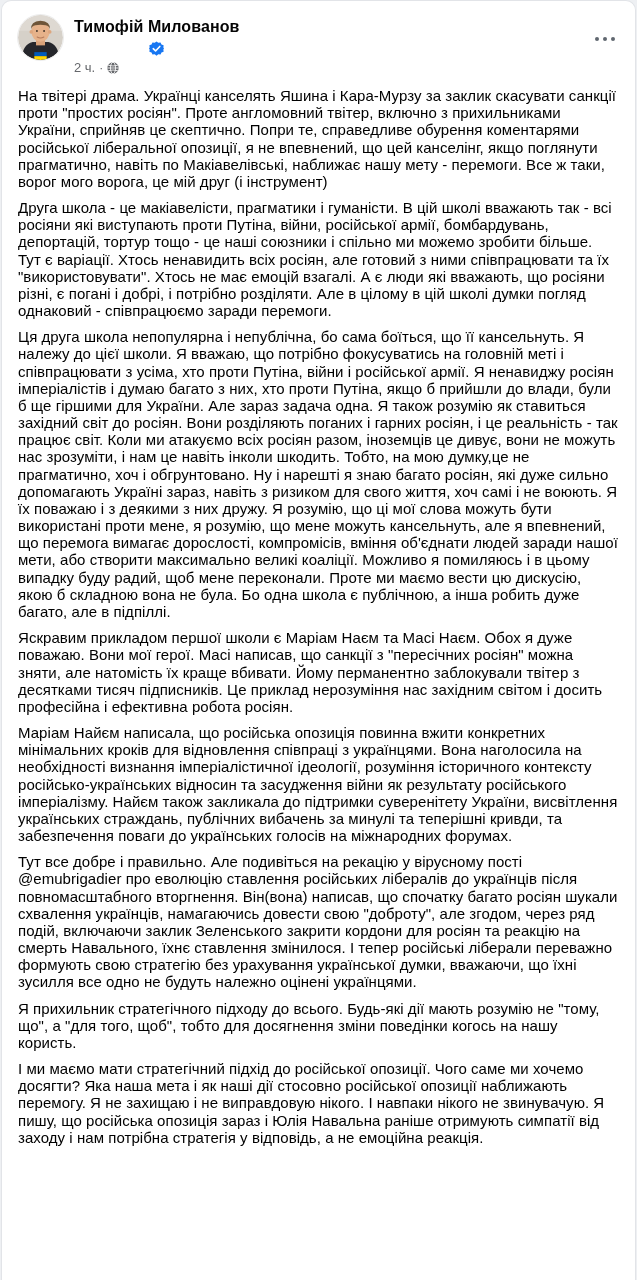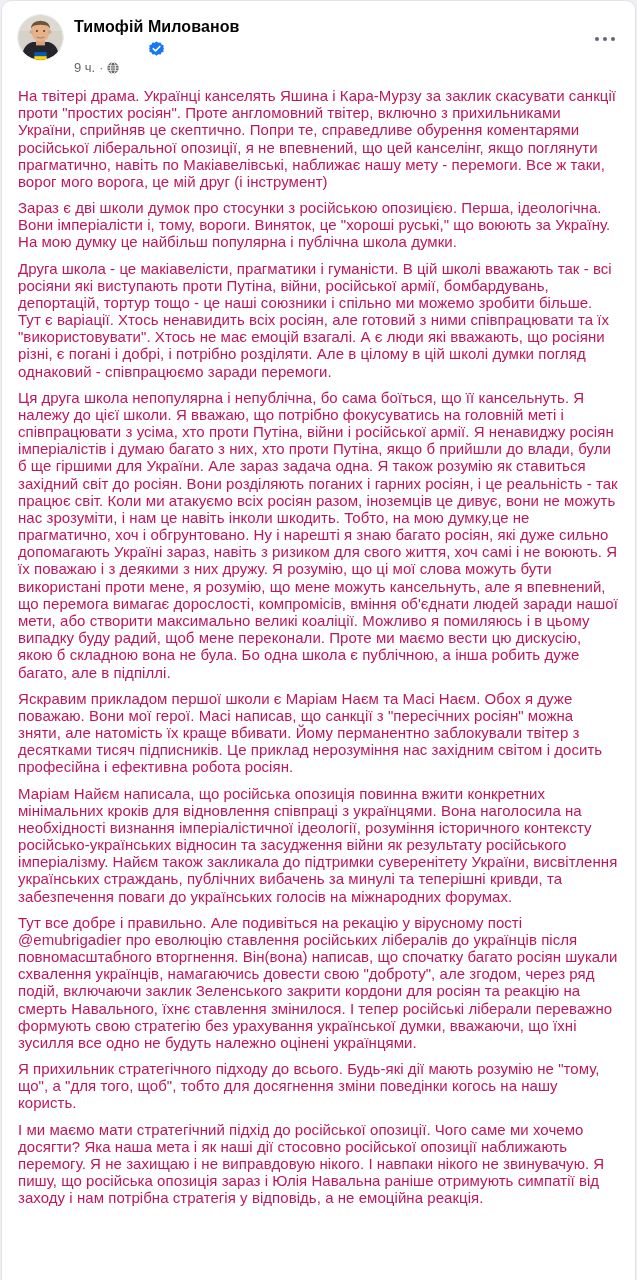--- a/index.html
+++ b/index.html
@@ -90,21 +90,21 @@
   .more-button i {
     width: 4.5px;
     height: 4.5px;
     border-radius: 50%;
     background: #606770;
     display: block;
   }
   
   .post-text {
     padding: 12px 16px 16px 16px;
-    color: #be185d;
+    color: #000000;
     font-size: 15px;
     line-height: 1.145;
     letter-spacing: 0.05px;
   }
   .post-text p {
     margin: 0 0 9px 0;
     white-space: pre-wrap;
   }
   .post-text p:last-child { margin-bottom: 16px; }
 </style>
@@ -149,21 +149,21 @@
 
     <div class="header-text">
       <div class="name-row">
         <span class="author-name">Тимофій Милованов</span>
         <svg class="verified" viewBox="0 0 16 16">
           <path d="M8 0.4 L9.9 1.9 L12.3 1.5 L13.3 3.7 L15.6 4.6 L15.3 7 L16 8 L15.3 9 L15.6 11.4 L13.3 12.3 L12.3 14.5 L9.9 14.1 L8 15.6 L6.1 14.1 L3.7 14.5 L2.7 12.3 L0.4 11.4 L0.7 9 L0 8 L0.7 7 L0.4 4.6 L2.7 3.7 L3.7 1.5 L6.1 1.9 Z" fill="#1877f2"></path>
           <path d="M4.5 8.2 L7 10.6 L11.5 5.8" stroke="#ffffff" stroke-width="1.7" fill="none" stroke-linecap="round" stroke-linejoin="round"></path>
         </svg>
       </div>
       <div class="meta-row">
-        <span class="timestamp">9 ч.</span>
+        <span class="timestamp">2 ч.</span>
         <span class="dot-sep">·</span>
         <svg class="globe" viewBox="0 0 16 16">
           <circle cx="8" cy="8" r="7.6" fill="#65676b"></circle>
           <ellipse cx="8" cy="8" rx="3.4" ry="7.6" fill="none" stroke="#ffffff" stroke-width="1.1"></ellipse>
           <line x1="0.4" y1="8" x2="15.6" y2="8" stroke="#ffffff" stroke-width="1.1"></line>
           <path d="M1.6 4.4 Q8 6.2 14.4 4.4" fill="none" stroke="#ffffff" stroke-width="1.1"></path>
           <path d="M1.6 11.6 Q8 9.8 14.4 11.6" fill="none" stroke="#ffffff" stroke-width="1.1"></path>
         </svg>
       </div>
     </div>
@@ -171,21 +171,20 @@
     <div class="more-button" role="button" aria-label="More options">
       <i></i>
       <i></i>
       <i></i>
     </div>
 
   </div>
 
   <div class="post-text">
     <p>На твітері драма. Українці канселять Яшина і Кара-Мурзу за заклик скасувати санкції проти "простих росіян". Проте англомовний твітер, включно з прихильниками України, сприйняв це скептично. Попри те, справедливе обурення коментарями російської ліберальної опозиції, я не впевнений, що цей канселінг, якщо поглянути прагматично, навіть по Макіавелівські, наближає нашу мету - перемоги. Все ж таки, ворог мого ворога, це мій друг (і інструмент)</p>
-    <p>Зараз є дві школи думок про стосунки з російською опозицією. Перша, ідеологічна. Вони імперіалісти і, тому, вороги. Виняток, це "хороші руські," що воюють за Україну.  На мою думку це найбільш популярна і публічна школа думки.</p>
     <p>Друга школа - це макіавелісти, прагматики і гуманісти. В цій школі вважають так - всі росіяни які виступають проти Путіна, війни, російської армії, бомбардувань, депортацій, тортур тощо - це наші союзники і спільно ми можемо зробити більше. Тут є варіації. Хтось ненавидить всіх росіян, але готовий з ними співпрацювати та їх "використовувати". Хтось не має емоцій взагалі. А є люди які вважають, що росіяни різні, є погані і добрі, і потрібно розділяти. Але в цілому в цій школі думки погляд однаковий - співпрацюємо заради перемоги.</p>
     <p>Ця друга школа непопулярна і непублічна, бо сама боїться, що її кансельнуть. Я належу до цієї школи. Я вважаю, що потрібно фокусуватись на головній меті і співпрацювати з усіма, хто проти Путіна, війни і російської армії. Я ненавиджу росіян імперіалістів і думаю багато з них, хто проти Путіна, якщо б прийшли до влади, були б ще гіршими для України. Але зараз задача одна. Я також розумію як ставиться західний світ до росіян. Вони розділяють поганих і гарних росіян, і це реальність - так працює світ. Коли ми атакуємо всіх росіян разом, іноземців це дивує, вони не можуть нас зрозуміти, і нам це навіть інколи шкодить. Тобто, на мою думку,це не прагматично, хоч і обгрунтовано. Ну і нарешті я знаю багато росіян, які дуже сильно допомагають Україні зараз, навіть з ризиком для свого життя, хоч самі і не воюють. Я їх поважаю і з деякими з них дружу. Я розумію, що ці мої слова можуть бути використані проти мене, я розумію, що мене можуть кансельнуть, але я впевнений, що перемога вимагає дорослості, компромісів, вміння об'єднати людей заради нашої мети, або створити максимально великі коаліції. Можливо я помиляюсь і в цьому випадку буду радий, щоб мене переконали. Проте ми маємо вести цю дискусію, якою б складною вона не була. Бо одна школа є публічною, а інша робить дуже багато, але в підпіллі.</p>
     <p>Яскравим прикладом першої школи є Маріам Наєм та Масі Наєм. Обох я дуже поважаю. Вони мої герої. Масі написав, що санкції з "пересічних росіян" можна зняти, але натомість їх краще вбивати. Йому перманентно заблокували твітер з десятками тисяч підписників. Це приклад нерозуміння нас західним світом і досить професійна і ефективна робота росіян.</p>
     <p>Маріам Найєм написала, що російська опозиція повинна вжити конкретних мінімальних кроків для відновлення співпраці з українцями. Вона наголосила на необхідності визнання імперіалістичної ідеології, розуміння історичного контексту російсько-українських відносин та засудження війни як результату російського імперіалізму. Найєм також закликала до підтримки суверенітету України, висвітлення українських страждань, публічних вибачень за минулі та теперішні кривди, та забезпечення поваги до українських голосів на міжнародних форумах.</p>
     <p>Тут все добре і правильно. Але подивіться на рекацію у вірусному пості @emubrigadier про еволюцію ставлення російських лібералів до українців після повномасштабного вторгнення. Він(вона) написав, що спочатку багато росіян шукали схвалення українців, намагаючись довести свою "доброту", але згодом, через ряд подій, включаючи заклик Зеленського закрити кордони для росіян та реакцію на смерть Навального, їхнє ставлення змінилося. І тепер російські ліберали переважно формують свою стратегію без урахування української думки, вважаючи, що їхні зусилля все одно не будуть належно оцінені українцями.</p>
     <p>Я прихильник стратегічного підходу до всього. Будь-які дії мають розумію не "тому, що", а "для того, щоб", тобто для досягнення зміни поведінки когось на нашу користь.</p>
     <p>І ми маємо мати стратегічний підхід до російської опозиції. Чого саме ми хочемо досягти? Яка наша мета і як наші дії стосовно російської опозиції наближають перемогу. Я не захищаю і не виправдовую нікого. І навпаки нікого не звинувачую. Я пишу, що російська опозиція зараз і Юлія Навальна раніше отримують симпатії від заходу і нам потрібна стратегія у відповідь, а не емоційна реакція.</p>
   </div>
 
 </div>

